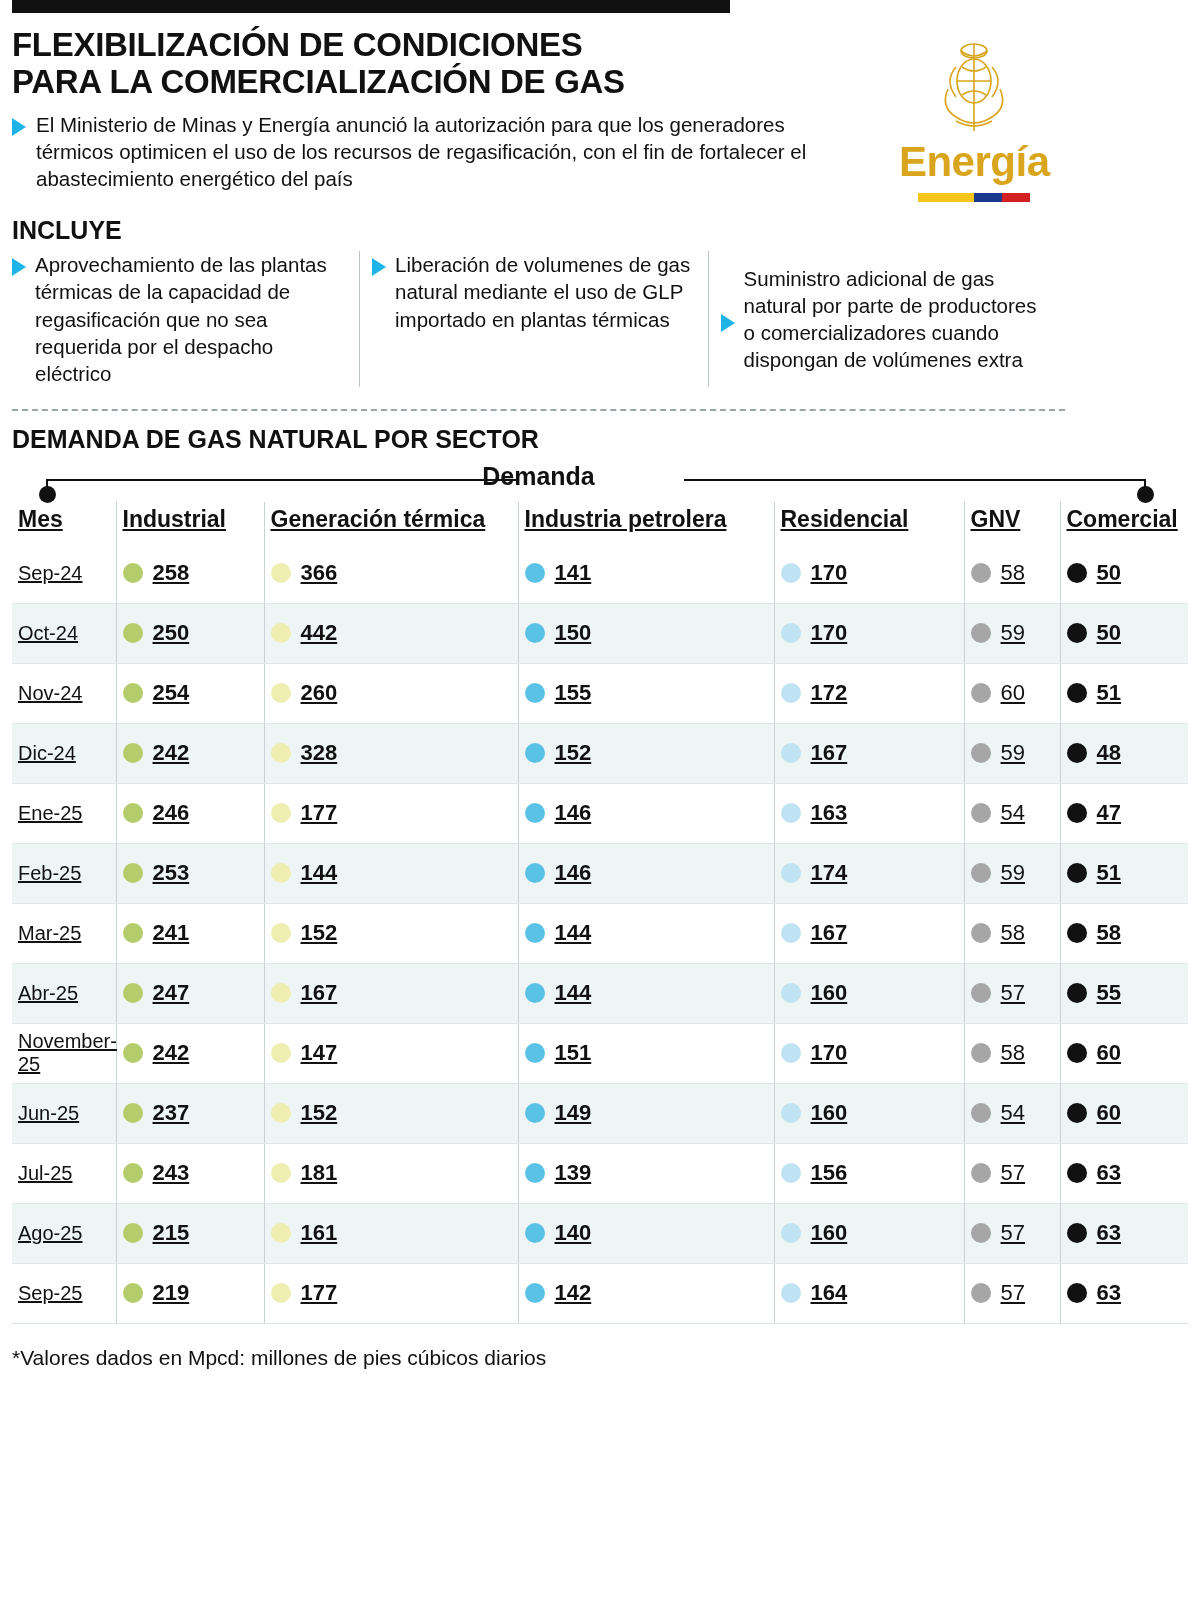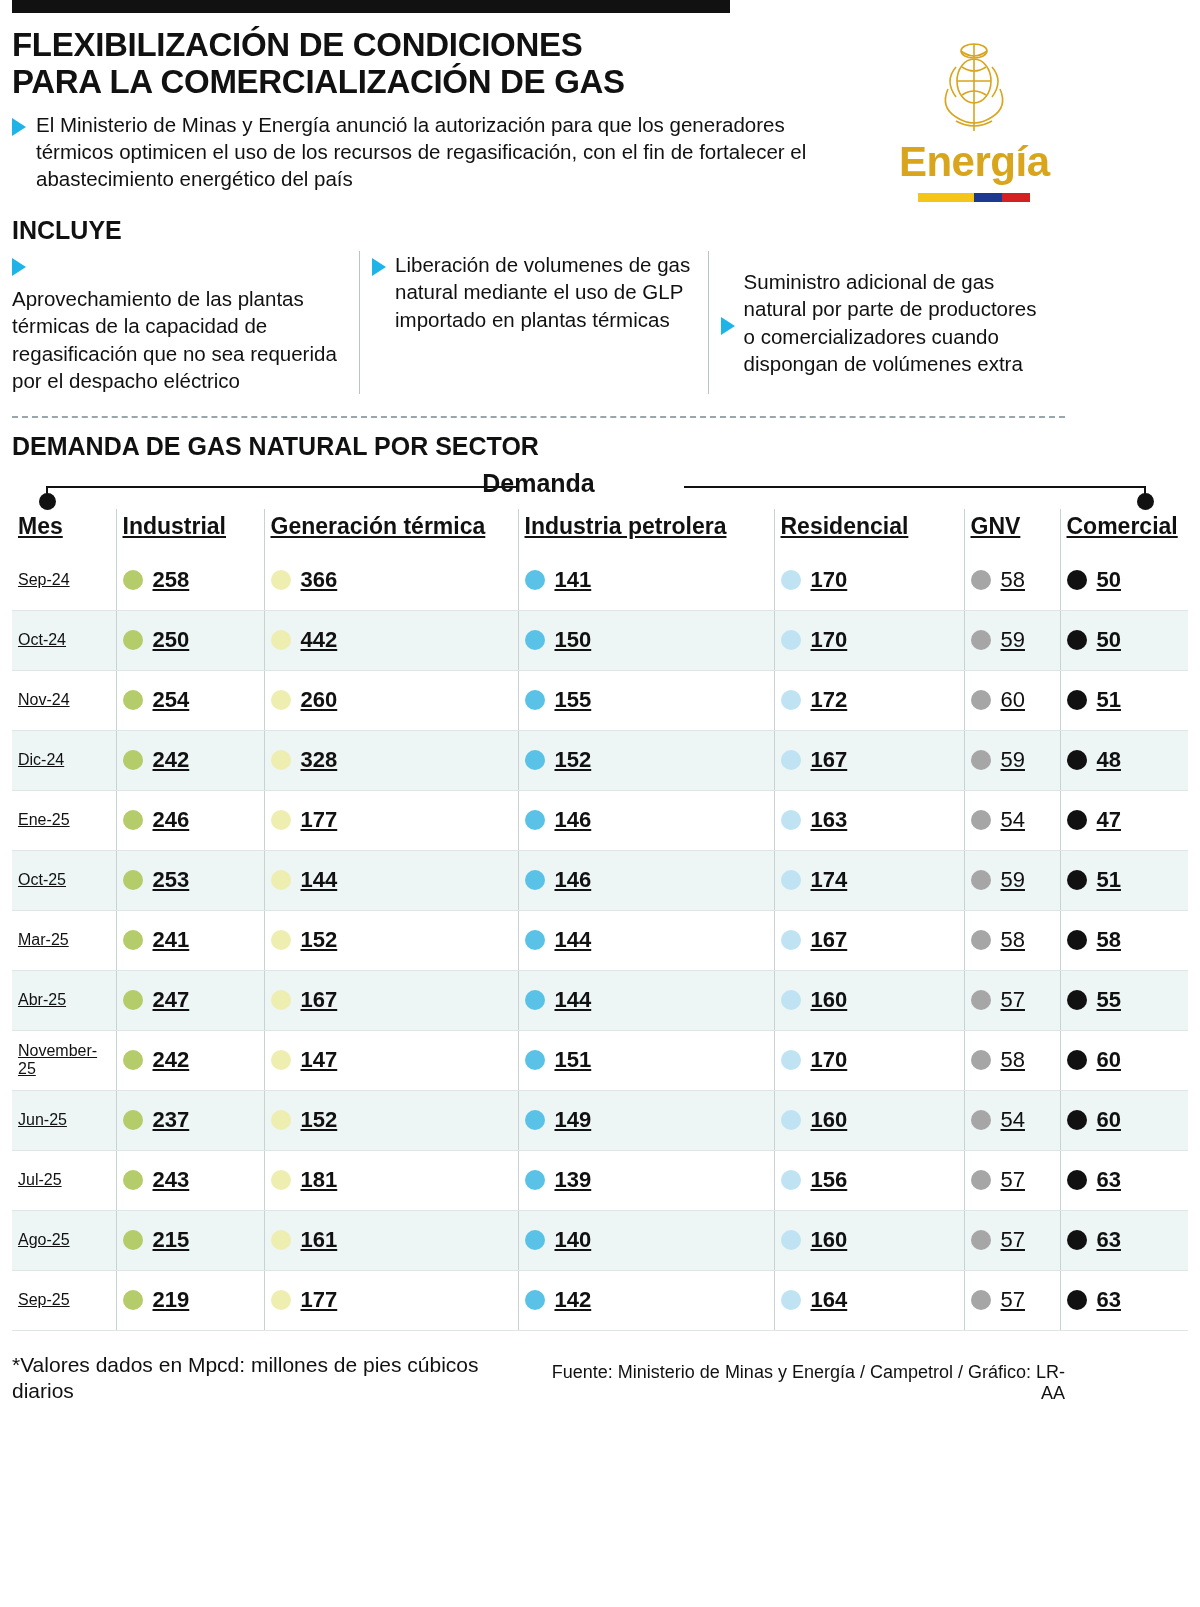--- a/index.html
+++ b/index.html
@@ -62,21 +62,21 @@
 
   
   h2.section {
     font-size: 25px;
     font-weight: bold;
     margin: 14px 0 6px 0;
   }
   .cols { display: flex; margin-top: 4px; }
   .col { display: flex; gap: 9px; padding-right: 16px; }
   .col + .col { border-left: 1px solid #b9c4c7; padding-left: 12px; }
-  .col1 { width: 390px; flex-direction: column; }
+  .col1 { width: 390px; }
   .col2 { width: 390px; }
   .col3 { width: 400px; align-items: center; }
   .col p { margin: 0; font-size: 20.5px; line-height: 1.33; }
 
   .dashed {
     border-top: 2px dashed #9aa6aa;
     margin: 22px 0 0 0;
   }
 
   h3.table-title {
@@ -114,21 +114,21 @@
   thead th:last-child { border-right: none; }
   tbody td {
     font-size: 22px;
     padding: 6px 6px;
     border-right: 1px solid #c8d2d5;
     border-bottom: 1px solid #dfe6e8;
     height: 60px;
   }
   tbody td:last-child { border-right: none; }
   tbody tr:nth-child(even) { background: #eef5f5; }
-  td.mes { font-weight: normal; font-size: 16px; margin-left: 8px; }
+  td.mes { font-weight: normal; font-size: 20px; margin-left: 8px; }
   .cell { display: flex; align-items: center; gap: 10px; }
   .dot { width: 20px; height: 20px; border-radius: 50%; flex: 0 0 auto; }
   .val { font-weight: bold; font-size: 22px; }
   .val.plain { font-weight: normal; }
 
   
   col.c-mes { width: 104px; }
   col.c-ind { width: 148px; }
   col.c-gen { width: 254px; }
   col.c-pet { width: 256px; }
@@ -428,21 +428,21 @@
             </div>
           </td>
           <td>
             <div class="cell">
               <span class="dot" style="background: rgb(17, 17, 17);"></span>
               <span class="val">47</span>
             </div>
           </td>
         </tr>
         <tr>
-          <td class="mes">Oct-25</td>
+          <td class="mes">Feb-25</td>
           <td>
             <div class="cell">
               <span class="dot" style="background: rgb(181, 204, 106);"></span>
               <span class="val">253</span>
             </div>
           </td>
           <td>
             <div class="cell">
               <span class="dot" style="background: rgb(238, 238, 176);"></span>
               <span class="val">144</span>
@@ -744,16 +744,15 @@
               <span class="dot" style="background: rgb(17, 17, 17);"></span>
               <span class="val">63</span>
             </div>
           </td>
         </tr>
       </tbody>
   </table>
 
   <div class="footer">
     <div class="note">*Valores dados en Mpcd: millones de pies cúbicos diarios</div>
-    <div class="source">Fuente: Ministerio de Minas y Energía / Campetrol / Gráfico: LR-AA</div>
   </div>
 
 </div>
 
 </body></html>

